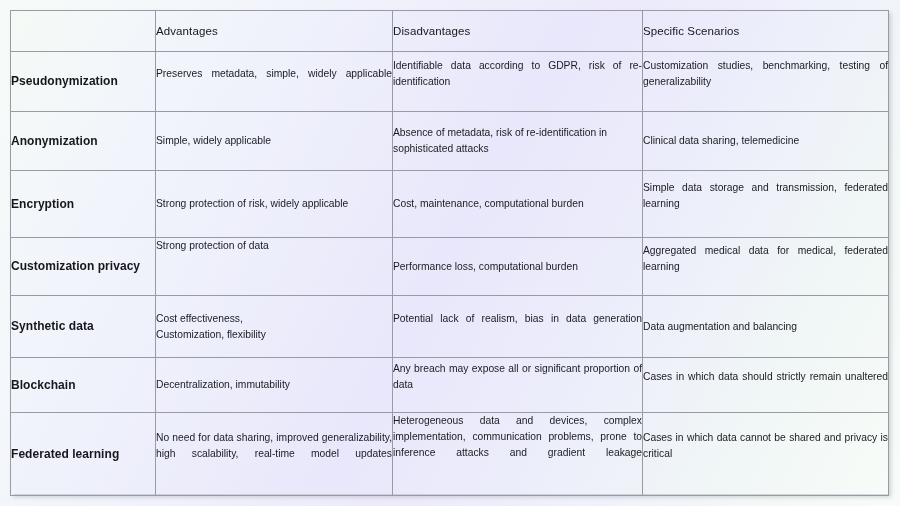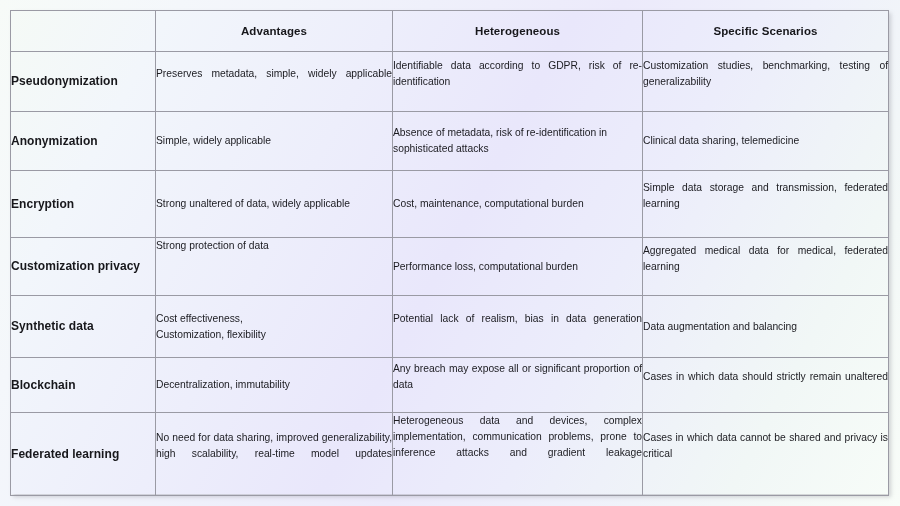--- a/index.html
+++ b/index.html
@@ -63,23 +63,23 @@
     background: transparent;
   }
 
   col.c-method { width: 145px; }
   col.c-adv    { width: 237px; }
   col.c-dis    { width: 250px; }
   col.c-sce    { width: 246px; }
 
   .hdr-cell {
     height: 40px;
-    text-align: center;
+    text-align: left;
     font-size: 11.5px;
-    font-weight: bold;
+    font-weight: normal;
     color: #17171b;
     letter-spacing: 0.1px;
   }
   .hdr-blank { }
 
   .method-cell {
     padding: 6px 10px 6px 14px;
     font-size: 12px;
     font-weight: bold;
     color: #17171b;
@@ -123,21 +123,21 @@
       <colgroup>
         <col class="c-method">
         <col class="c-adv">
         <col class="c-dis">
         <col class="c-sce">
       </colgroup>
       <thead>
         <tr>
           <th class="hdr-cell hdr-blank"></th>
           <th class="hdr-cell">Advantages</th>
-          <th class="hdr-cell">Heterogeneous</th>
+          <th class="hdr-cell">Disadvantages</th>
           <th class="hdr-cell">Specific Scenarios</th>
         </tr>
       </thead>
       <tbody>
 
         <tr class="r-pseudo">
           <td class="method-cell">Pseudonymization</td>
           <td class="body-cell">
               <span class="txt">Preserves metadata, simple, widely applicable</span>
             </td>
@@ -158,21 +158,21 @@
               <span class="txt">Absence of metadata, risk of re-identification in sophisticated attacks</span>
             </td>
           <td class="body-cell nojustify">
               <span class="txt">Clinical data sharing, telemedicine</span>
             </td>
         </tr>
 
         <tr class="r-encrypt">
           <td class="method-cell">Encryption</td>
           <td class="body-cell nojustify">
-              <span class="txt">Strong unaltered of data, widely applicable</span>
+              <span class="txt">Strong protection of risk, widely applicable</span>
             </td>
           <td class="body-cell nojustify">
               <span class="txt">Cost, maintenance, computational burden</span>
             </td>
           <td class="body-cell">
               <span class="txt">Simple data storage and transmission, federated learning</span>
             </td>
         </tr>
 
         <tr class="r-diff">

